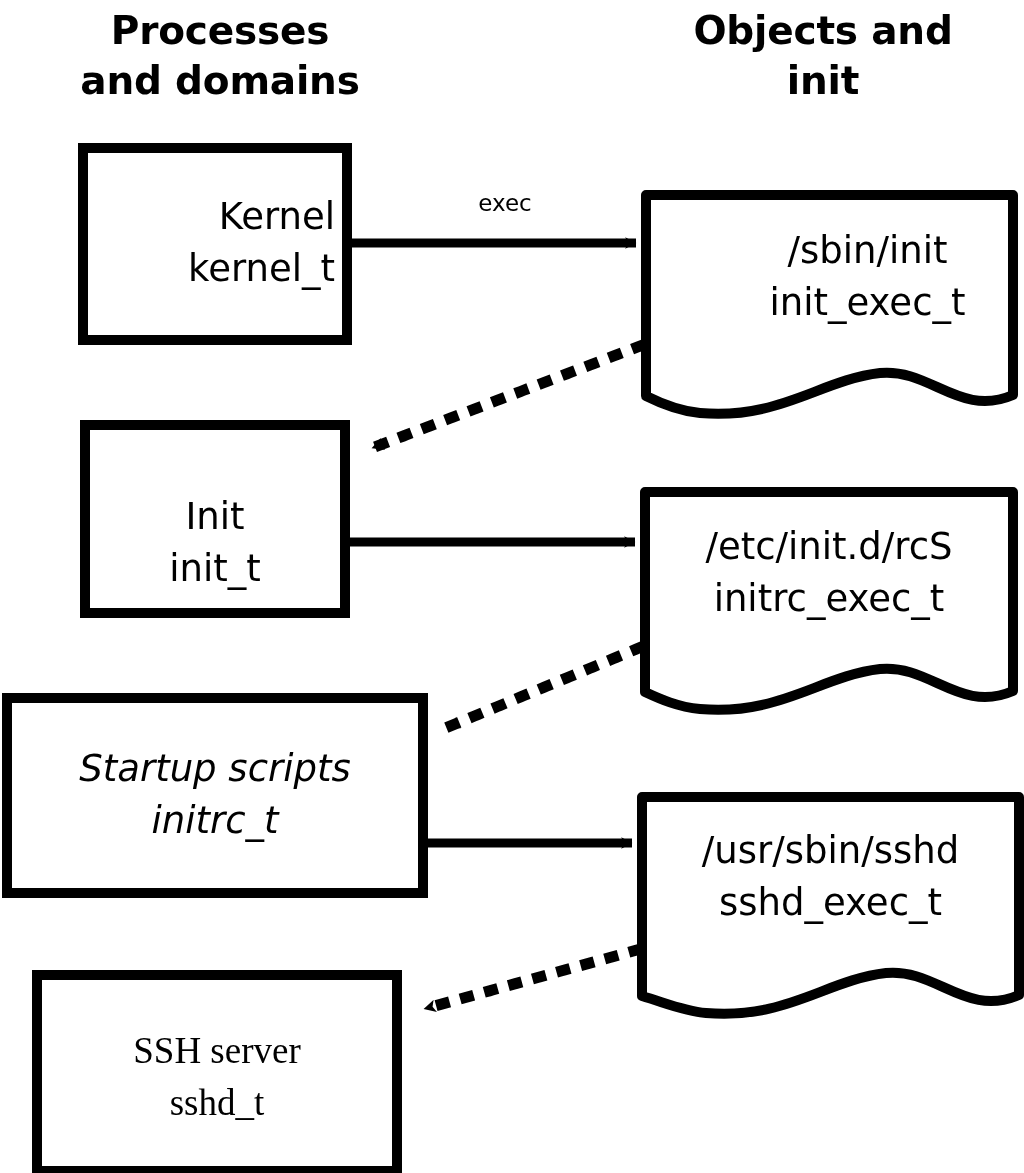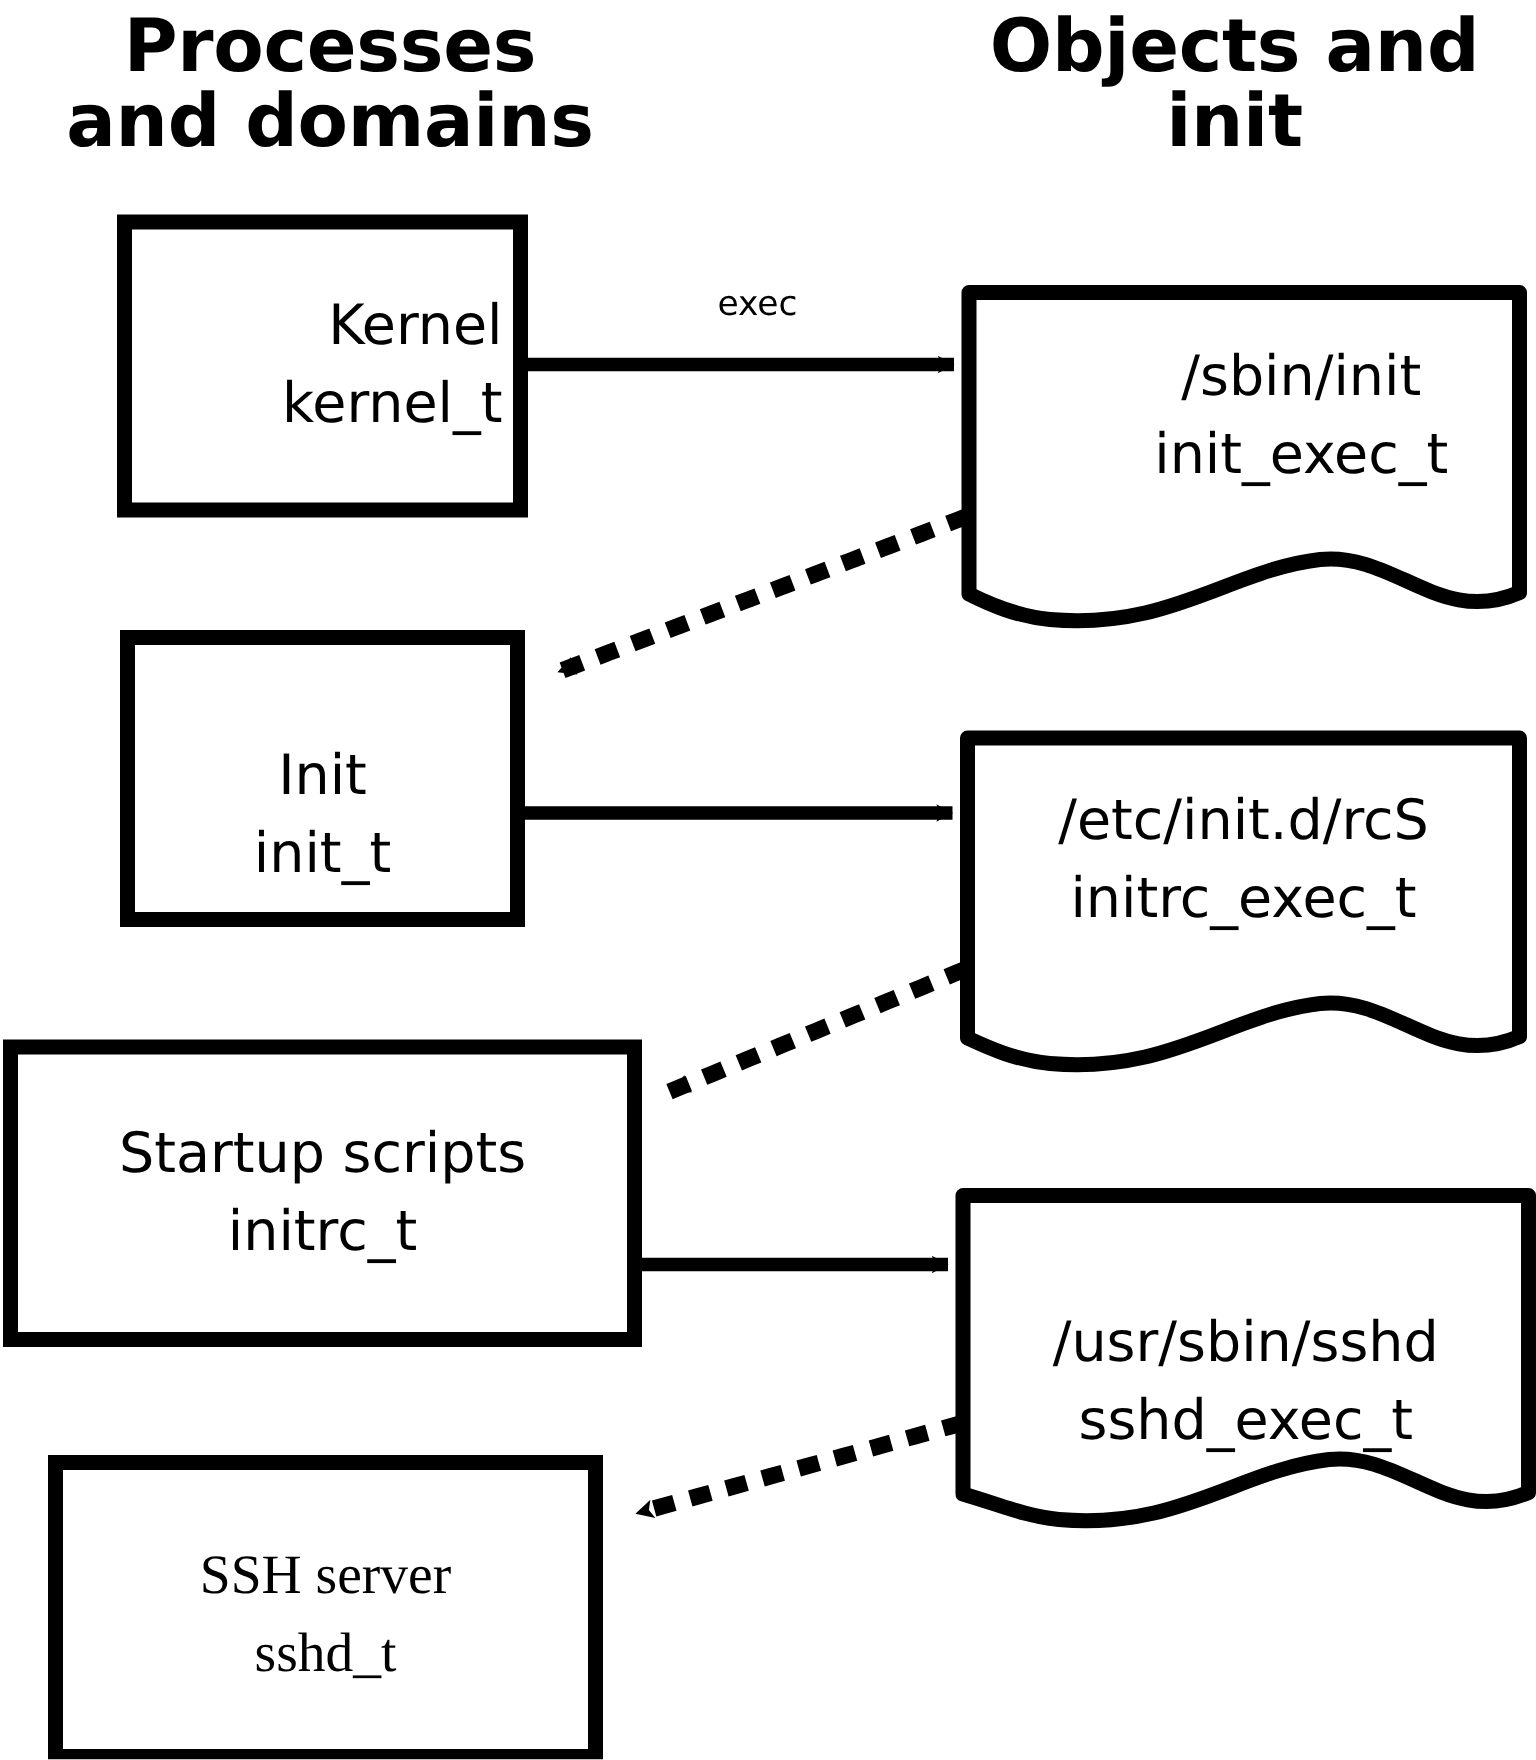--- a/index.html
+++ b/index.html
@@ -23,21 +23,21 @@
     left: 0;
     top: 0;
     width: 1024px;
     height: 1173px;
     display: block;
   }
   .col-header {
     position: absolute;
     text-align: center;
     font-weight: bold;
-    font-size: 49px;
+    font-size: 39px;
     line-height: 50px;
     color: #000000;
     letter-spacing: -0.2px;
     white-space: pre-line;
   }
   #header-processes {
     left: 20px;
     top: 6px;
     width: 400px;
   }
@@ -134,33 +134,33 @@
 
   <div class="col-header" id="header-objects">Objects and
 init</div>
 
   <div class="node-label" style="left:71px; top:191px; width:264px;text-align:right;">Kernel
 kernel_t</div>
 
   <div class="node-label" style="left:85px; top:491px; width:260px;">Init
 init_t</div>
 
-  <div class="node-label" style="left:7px; top:743px; width:416px;">Startup scripts
+  <div class="node-label" style="left:7px; top:743px; width:416px;font-style:italic;">Startup scripts
 initrc_t</div>
 
   <div class="node-label" style="left:37px; top:1025px; width:360px;font-family:Liberation Serif, serif;">SSH server
 sshd_t</div>
 
   <div class="node-label" style="left:684px; top:225px; width:367px;">/sbin/init
 init_exec_t</div>
 
   <div class="node-label" style="left:645px; top:521px; width:368px;">/etc/init.d/rcS
 initrc_exec_t</div>
 
-  <div class="node-label" style="left:642px; top:825px; width:377px;margin-top:44px;">/usr/sbin/sshd
+  <div class="node-label" style="left:642px; top:825px; width:377px;">/usr/sbin/sshd
 sshd_exec_t</div>
 
   <div class="edge-label" style="left:430px; top:183px; width:150px;">exec</div>
 
   <div class="hit" style="left:83px; top:148px; width:264px; height:192px;"></div>
   <div class="hit" style="left:85px; top:425px; width:260px; height:188px;"></div>
   <div class="hit" style="left:7px; top:698px; width:416px; height:195px;"></div>
   <div class="hit" style="left:37px; top:975px; width:360px; height:196px;"></div>
   <div class="hit" style="left:646px; top:195px; width:367px; height:225px;"></div>
   <div class="hit" style="left:645px; top:492px; width:368px; height:222px;"></div>

